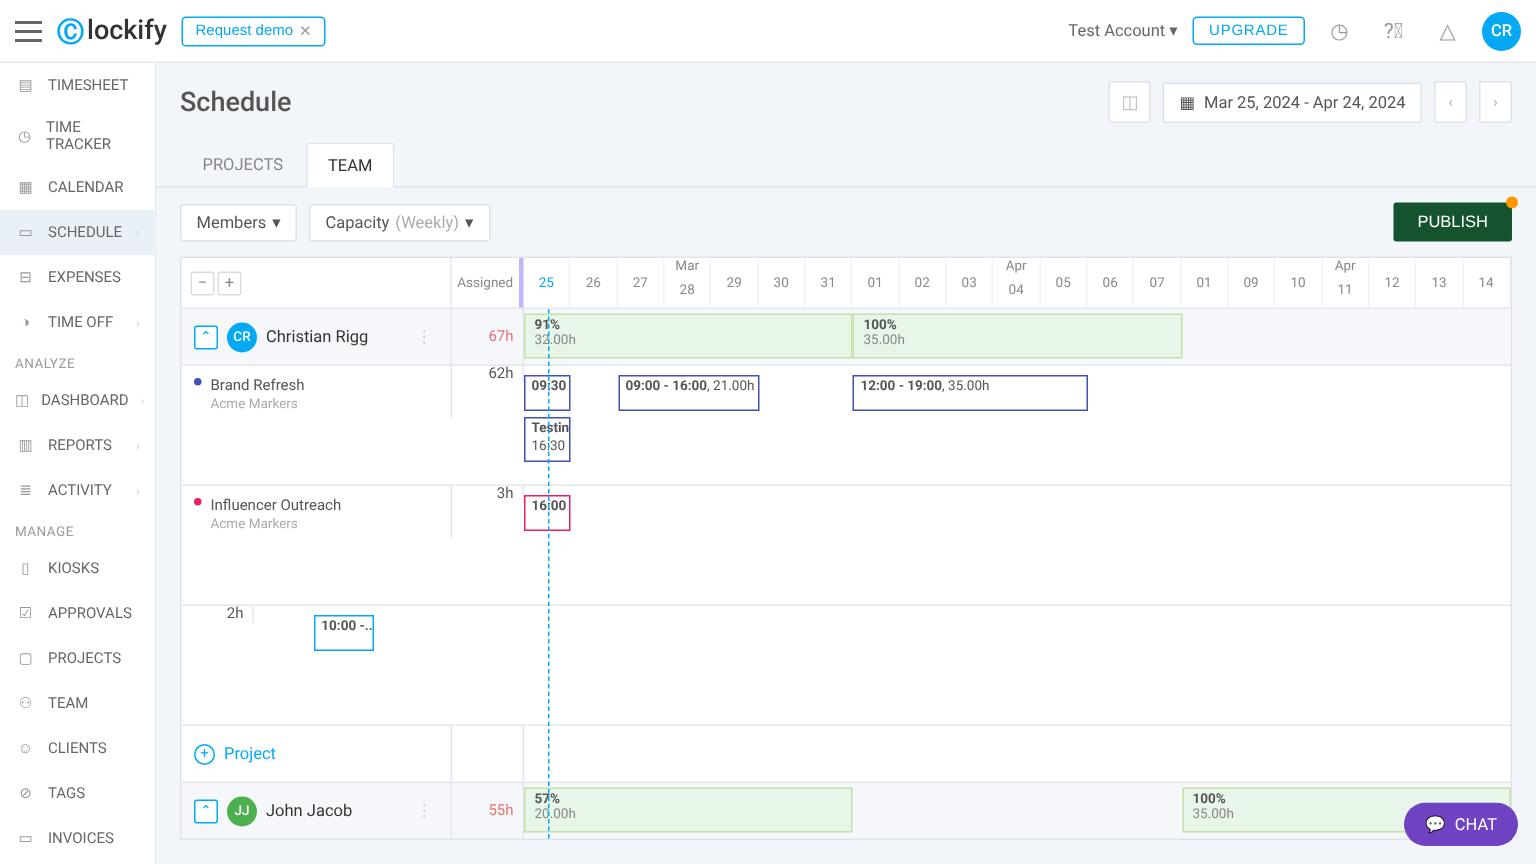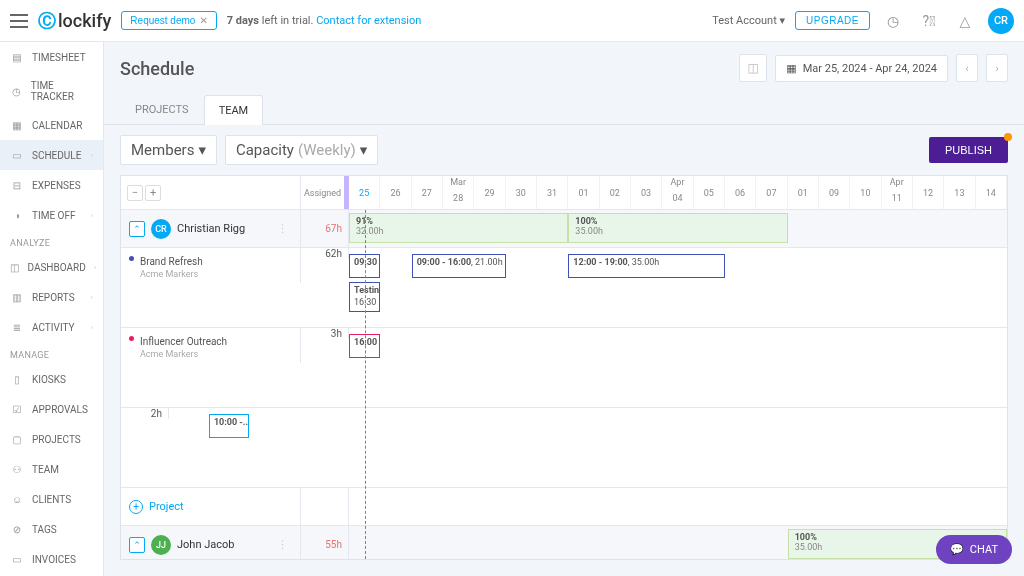--- a/index.html
+++ b/index.html
@@ -28,30 +28,30 @@
 .main { flex: 1; display: flex; flex-direction: column; overflow: hidden; }
 .page-header { display: flex; align-items: center; padding: 12px 16px; gap: 8px; }
 .page-title { font-size: 18px; font-weight: 500; color: #555; }
 .chart-btn { border: 1px solid #dde3ea; background: #fff; width: 28px; height: 28px; display: flex; align-items: center; justify-content: center; cursor: pointer; color: #bbb; border-radius: 2px;}
 .date-range { border: 1px solid #dde3ea; background: #fff; padding: 6px 10px; display: flex; align-items: center; gap: 6px; font-size: 11px; color: #555; cursor: pointer; border-radius: 2px;}
 .nav-arrow { border: 1px solid #dde3ea; background: #fff; width: 22px; height: 28px; display: flex; align-items: center; justify-content: center; cursor: pointer; color: #aaa; font-size: 10px; border-radius: 2px;}
 .tabs { display: flex; gap: 0; padding: 0 16px; border-bottom: 1px solid #dde3ea; }
 .tab { padding: 8px 14px; font-size: 11px; color: #888; cursor: pointer; border: 1px solid transparent; border-bottom: none; }
 .tab.active { background: #fff; border-color: #dde3ea; color: #333; border-radius: 3px 3px 0 0; position: relative; top: 1px;}
 .toolbar { display: flex; align-items: center; padding: 10px 16px; gap: 8px; }
-.filter-btn { border: 1px solid #dde3ea; background: #fff; padding: 5px 10px; font-size: 15px; color: #555; cursor: pointer; border-radius: 2px; display: flex; align-items: center; gap: 4px;}
+.filter-btn { border: 1px solid #dde3ea; background: #fff; padding: 5px 10px; font-size: 11px; color: #555; cursor: pointer; border-radius: 2px; display: flex; align-items: center; gap: 4px;}
 .filter-btn .grey { color: #aaa; }
-.publish-btn { background: #4c1d95; color: #fff; border: none; padding: 7px 16px; font-size: 11px; cursor: pointer; border-radius: 2px; position: relative; }
+.publish-btn { background: #14532d; color: #fff; border: none; padding: 7px 16px; font-size: 11px; cursor: pointer; border-radius: 2px; position: relative; }
 .publish-btn::after { content: ''; position: absolute; top: -4px; right: -4px; width: 8px; height: 8px; background: #ff9800; border-radius: 50%; }
 .grid-area { flex: 1; background: #fff; margin: 0 16px 16px; border: 1px solid #dde3ea; overflow: hidden; display: flex; flex-direction: column; }
 .grid-header { display: flex; border-bottom: 1px solid #e4e8ee; height: 34px; }
 .left-col { width: 180px; border-right: 1px solid #e4e8ee; display: flex; align-items: center; position: relative;}
 .left-col .btns { display: flex; gap: 2px; padding-left: 6px;}
 .left-col .sq { width: 16px; height: 16px; border: 1px solid #ddd; display: flex; align-items: center; justify-content: center; font-size: 11px; color: #888; cursor: pointer; border-radius: 2px;}
-.assigned-col { width: 48px; border-right: 5px solid #c4b5fd; text-align: center; font-size: 9px; color: #888; display: flex; flex-direction: column; justify-content: center;}
+.assigned-col { width: 48px; border-right: 3px solid #c4b5fd; text-align: center; font-size: 9px; color: #888; display: flex; flex-direction: column; justify-content: center;}
 .days { flex: 1; display: flex; position: relative;}
 .day { flex: 1; text-align: center; font-size: 9px; color: #888; border-right: 1px solid #f0f2f5; display: flex; flex-direction: column; justify-content: center; position: relative;}
 .day.today { color: #03a9f4; font-weight: normal; }
 .month-label { position: absolute; top: 1px; left: 0; right: 0; font-size: 9px; color: #888;}
 .grid-body { flex: 1; overflow-y: auto; position: relative;}
 .row { display: flex; border-bottom: 1px solid #e4e8ee; min-height: 38px; }
 .row.user-row { background: #f5f7fa; }
 .row.proj-add { height: 28px; color: #03a9f4; }
 .row .left { width: 180px; border-right: 1px solid #e4e8ee; display: flex; align-items: center; padding: 4px 8px; gap: 6px; font-size: 11px;}
 .row .left .chev { width: 16px; height: 16px; background: #fff; border: 1px solid #03a9f4; color: #03a9f4; display: flex; align-items: center; justify-content: center; font-size: 9px; border-radius: 2px;}
@@ -87,23 +87,20 @@
       <span></span>
     </div>
   <div class="logo">
       <span class="c">Ⓒ</span>
       <span>lockify</span>
     </div>
   <button class="btn-outline">
       <span>Request demo</span>
       <span class="x">✕</span>
     </button>
-  <div class="trial-notice">
-    <b>7 days</b><span> left in trial.  </span><a href="#">Contact for extension</a>
-  </div>
   <div class="spacer"></div>
   <div class="acct"><span>Test Account</span> ▾</div>
   <button class="upgrade-btn">UPGRADE</button>
   <div class="icon-btn">◷</div>
   <div class="icon-btn">?⃝</div>
   <div class="icon-btn">△</div>
   <div class="avatar">CR</div>
 </div>
 
 <div class="app">
@@ -478,20 +475,24 @@
               <div class="cell"></div>
               <div class="cell"></div>
               <div class="cell"></div>
               <div class="cell"></div>
               <div class="cell"></div>
               <div class="cell"></div>
               <div class="cell"></div>
               <div class="cell"></div>
               <div class="cell"></div>
               <div class="cell"></div>
+      <div class="cap-bar" style="left:0%;width:33.33333333333333%;">
+                <div class="pct">57%</div>
+                <div class="hrs">20.00h</div>
+              </div>
               <div class="cap-bar" style="left:66.66666666666666%;width:33.33333333333333%;">
                 <div class="pct">100%</div>
                 <div class="hrs">35.00h</div>
               </div>
     </div>
           </div>
         </div>
     </div>
   </div>
 </div>

